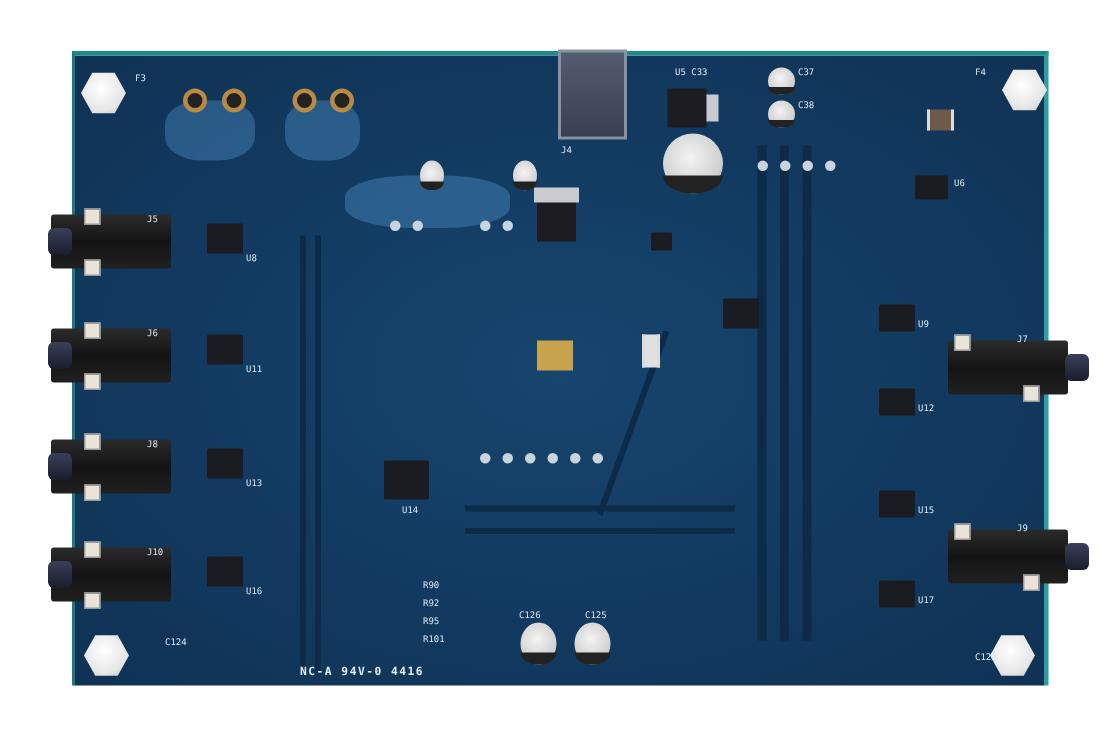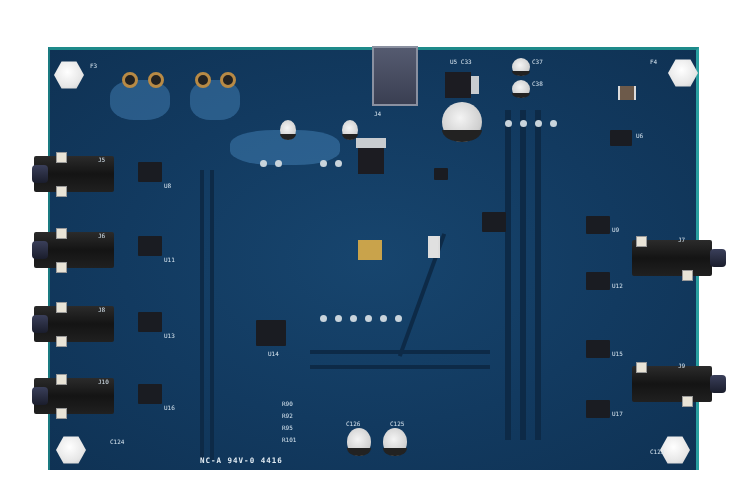--- a/index.html
+++ b/index.html
@@ -1,17 +1,17 @@
 <!DOCTYPE html>
 <html><head>
 <meta charset="utf-8">
 <style>
   html,body{margin:0;padding:0;background:#ffffff;}
   body{width:734px;height:500px;position:relative;overflow:hidden;font-family:"DejaVu Sans",sans-serif;}
-  .board{position:absolute;left:48px;top:34px;width:646px;height:420px;background:radial-gradient(ellipse at 50% 50%,#17456e 0%,#123a60 55%,#0f3254 100%);border-top:3px solid #1e8a8a;border-left:2px solid #1a7a80;border-right:3px solid #2a9fa0;margin-top:13px;}
+  .board{position:absolute;left:48px;top:34px;width:646px;height:420px;background:radial-gradient(ellipse at 50% 50%,#17456e 0%,#123a60 55%,#0f3254 100%);border-top:3px solid #1e8a8a;border-left:2px solid #1a7a80;border-right:3px solid #2a9fa0;}
   .silk{position:absolute;color:#d8e6f0;font-size:6px;font-family:"DejaVu Sans Mono",monospace;white-space:nowrap;}
   .boardtext{position:absolute;color:#e3edf4;font-size:7.5px;font-weight:bold;letter-spacing:1px;font-family:"DejaVu Sans Mono",monospace;}
   .standoff{position:absolute;width:30px;height:30px;background:radial-gradient(circle at 45% 40%,#ffffff,#e6e6e6 60%,#bdbdbd);clip-path:polygon(25% 5%,75% 5%,100% 50%,75% 95%,25% 95%,0 50%);}
   .jack{position:absolute;width:80px;height:36px;background:linear-gradient(#2b2b2b,#141414 50%,#202020);border-radius:2px;}
   .jack .barrel{position:absolute;top:9px;width:16px;height:18px;background:linear-gradient(#3a3f5a,#1a1d2c);border-radius:4px;}
   .jack .pad{position:absolute;width:9px;height:9px;background:#e9e4d7;border:1px solid #999;}
   .ic{position:absolute;background:#1a1c22;border-radius:1px;}
   .smd{position:absolute;background:#6d5a4a;border-left:2px solid #dcdcdc;border-right:2px solid #dcdcdc;}
   .cap{position:absolute;border-radius:50%;background:radial-gradient(circle at 45% 40%,#f4f4f4,#cfcfcf 65%,#8a8a8a);}
   .cap .band{position:absolute;left:0;right:0;bottom:0;height:30%;background:#222;border-radius:0 0 50% 50%/0 0 100% 100%;}

